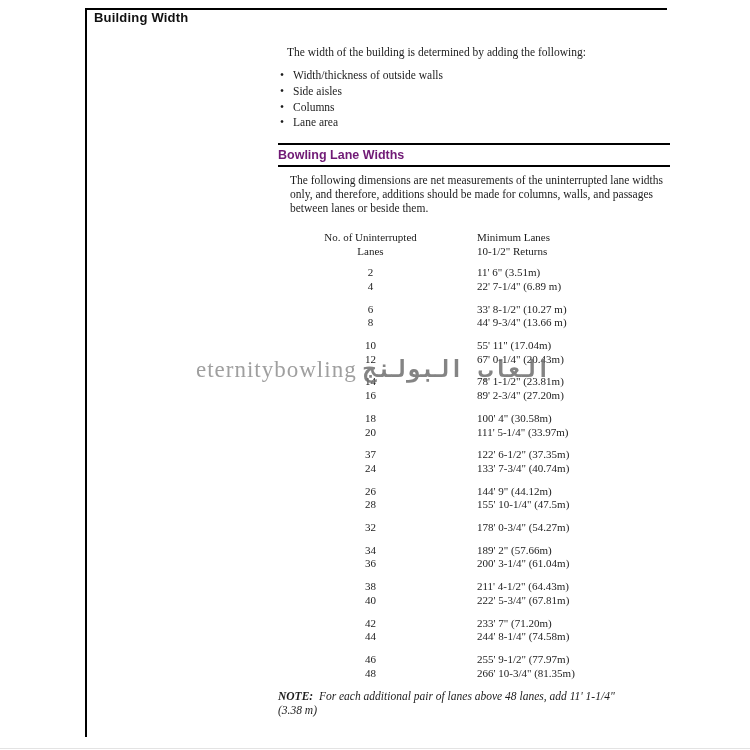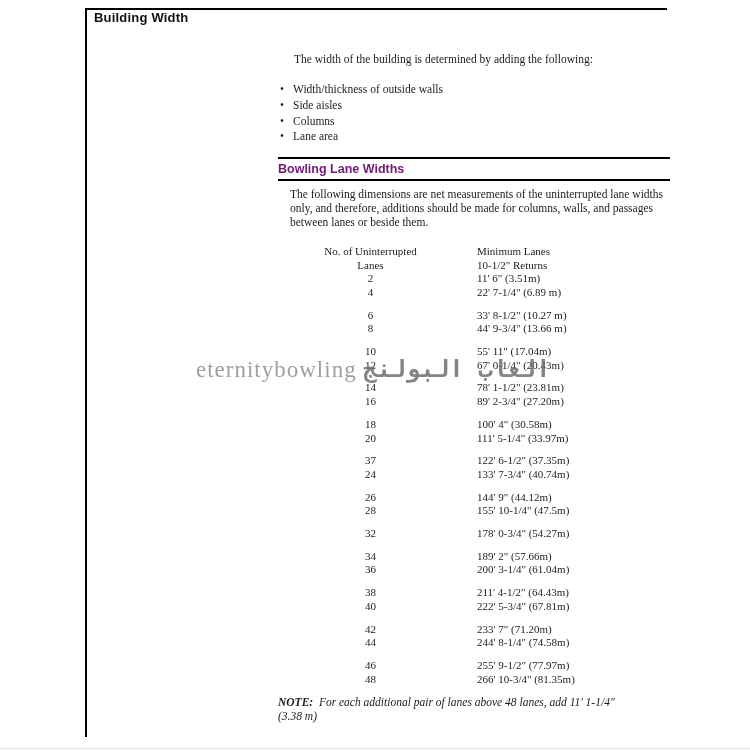--- a/index.html
+++ b/index.html
@@ -15,36 +15,36 @@
   .bottom-edge { position:absolute; left:0; bottom:1px; width:750px; height:1px; background:#e3e3e3; }
 
   .page-title {
     position:absolute; left:94px; top:10px; margin:0;
     font-family:"Liberation Sans", sans-serif; font-weight:bold; font-size:13px;
     letter-spacing:0.2px; color:#111;
   }
 
   .content { position:absolute; left:278px; top:37px; width:392px; }
 
-  .lead { margin:16px; font-size:11.5px; line-height:13px; }
+  .lead { margin:9px; font-size:11.5px; line-height:13px; }
 
   .bullets { margin:4px 0 0 0; padding:0 0 0 2px; list-style:none; font-size:11.5px; }
   .bullets li { line-height:15.8px; }
   .bullets li::before { content:"\2022"; margin-right:9px; }
 
   .section-rule { height:2px; background:#000; }
   .rule-top { margin-top:12px; }
   .section-title {
     margin:3px 0 3px 0; font-family:"Liberation Sans", sans-serif;
     font-weight:bold; font-size:12.5px; color:#701a75;
   }
   .body-text { margin:6px 0 0 12px; font-size:11.5px; line-height:14px; }
 
   .table { margin-top:16px; font-size:11px; }
-  .thead { display:flex; }
+  .thead { display:flex; margin-bottom:8px; }
   .col1 { width:185px; text-align:center; flex:0 0 185px; }
   .col2 { padding-left:14px; text-align:left; }
   .thead div div { line-height:13.5px; }
   .trow { display:flex; line-height:13.7px; }
   .row-group { margin-bottom:9px; }
 
   .note { margin:2px 0 0 0; font-size:11.5px; line-height:14px; font-style:italic; }
   .note .note-l1, .note .note-l2 { display:block; }
   .note b { font-weight:bold; }
 

